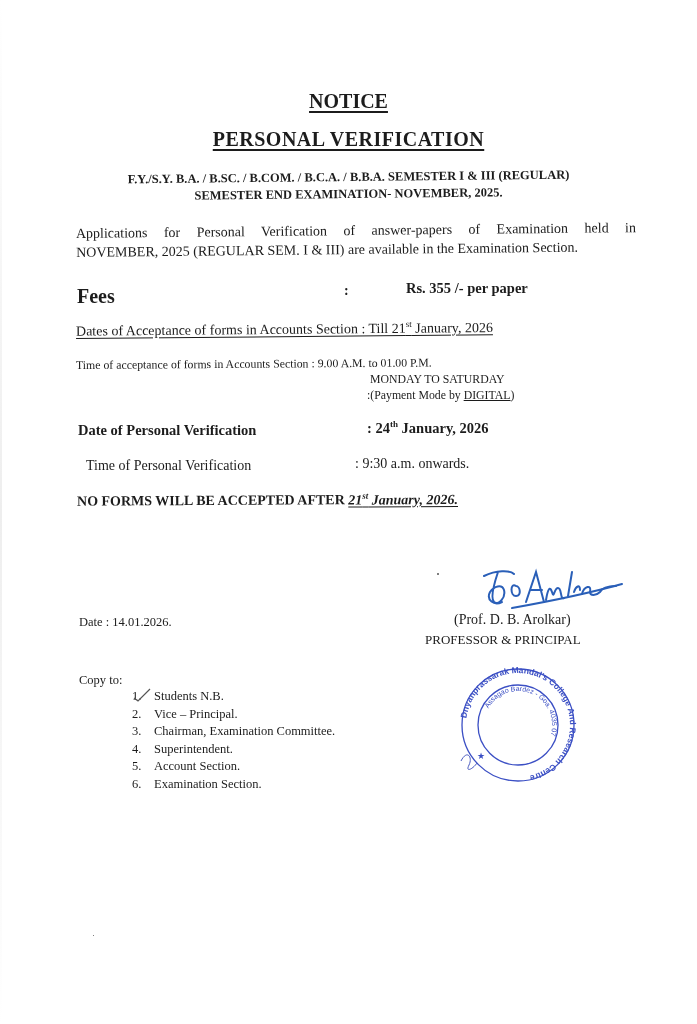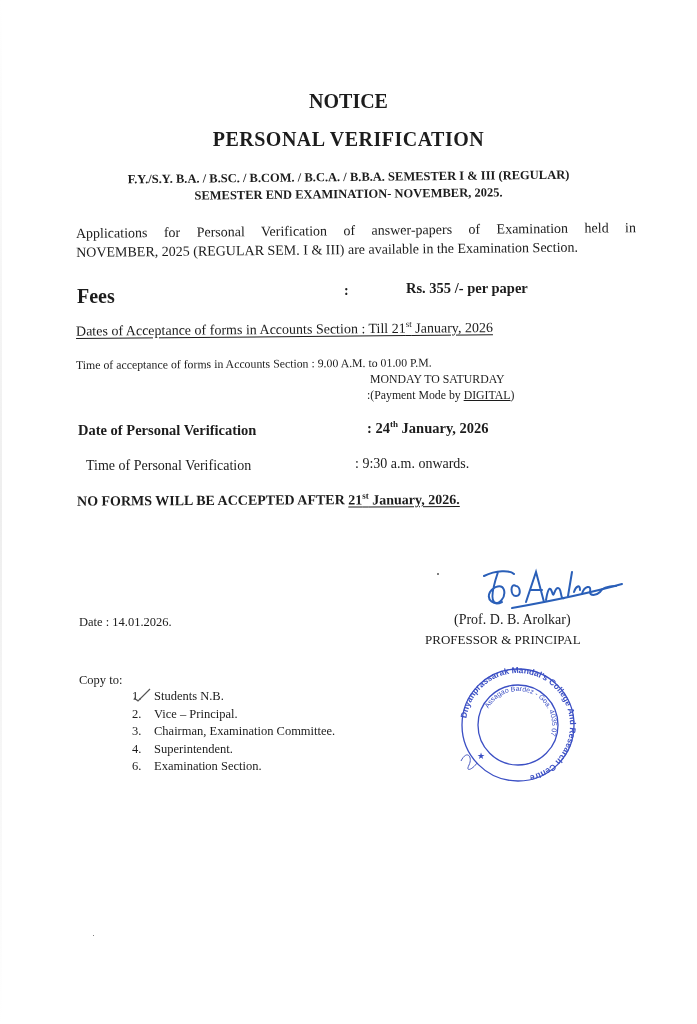--- a/index.html
+++ b/index.html
@@ -3,42 +3,42 @@
 <meta charset="utf-8">
 <style>
   html, body { margin:0; padding:0; }
   body {
     width:697px; height:1024px; background:#ffffff; position:relative; overflow:hidden;
     font-family:"Liberation Serif", "DejaVu Serif", serif; color:#1c1c1c;
   }
   .abs { position:absolute; }
   .center { left:0; width:697px; text-align:center; }
   .title1 { top:90px; font-size:20px; font-weight:bold; }
-  .title1 span, .title2 span { text-underline-offset:3px; }
+  .title1 span, .title2 span { text-decoration:underline; text-underline-offset:3px; }
   .title2 { top:128px; font-size:20px; font-weight:bold; letter-spacing:0.5px; }
   .sub { font-size:12.5px; font-weight:bold; }
   .sub1 { top:170px; transform:rotate(-0.6deg); }
   .sub2 { top:187px; transform:rotate(-0.6deg); }
   .para { left:76px; width:560px; top:221px; font-size:14px; line-height:19px; text-align:justify; transform:rotate(-0.6deg); }
   .para .l1 { text-align:justify; text-align-last:justify; display:block; }
   .fees-label { left:77px; top:285px; font-size:20px; font-weight:bold; }
   .fees-colon { left:344px; top:283px; font-size:14px; font-weight:bold; }
   .fees-val { left:406px; top:280px; font-size:14.5px; font-weight:bold; }
   .dates { left:76px; top:322px; font-size:14px; text-decoration:underline; text-underline-offset:2px; transform:rotate(-0.5deg); transform-origin:left; }
   sup { font-size:9px; }
   .timeacc { left:76px; top:358px; font-size:11.8px; transform:rotate(-0.4deg); transform-origin:left; }
   .mon { left:370px; top:372px; font-size:11.8px;text-align:center; }
   .pay { left:367px; top:388px; font-size:11.8px; }
   .pay u { text-decoration:underline; }
   .dpv-label { left:78px; top:422px; font-size:14.5px; font-weight:bold; }
   .dpv-val { left:367px; top:419px; font-size:14.5px; font-weight:bold; }
   .tpv-label { left:86px; top:458px; font-size:14px; }
   .tpv-val { left:355px; top:456px; font-size:14px; }
   .nof { left:77px; top:492px; font-size:14px; font-weight:bold; transform:rotate(-0.3deg); transform-origin:left; }
-  .nof u { text-underline-offset:2px; }
+  .nof u { text-underline-offset:2px;font-style:italic; }
   .date { left:79px; top:615px; font-size:12.5px; }
   .prof { left:454px; top:612px; font-size:14px; }
   .desig { left:425px; top:632px; font-size:13px; }
   .copy { left:79px; top:673px; font-size:12.5px; }
   .list { left:132px; top:688px; font-size:12.5px; line-height:17.5px; margin:0; padding:0; list-style:none; }
   .list li .n { display:inline-block; width:22px; }
   .sig { left:476px; top:562px; }
   .stamp { left:453px; top:665px; }
   .dot { width:2px; height:2px; background:#555; border-radius:50%; }
   .edge { left:0; width:2px; background:#ddd; }
@@ -89,20 +89,21 @@
 <div class="abs date">Date :  14.01.2026.</div>
 <div class="abs prof">(Prof. D. B. Arolkar)</div>
 <div class="abs desig">PROFESSOR &amp; PRINCIPAL</div>
 
 <div class="abs copy">Copy to:</div>
 <ul class="abs list">
   <li><span class="n">1.</span><span>Students N.B.</span></li>
   <li><span class="n">2.</span><span>Vice – Principal.</span></li>
   <li><span class="n">3.</span><span>Chairman, Examination Committee.</span></li>
   <li><span class="n">4.</span><span>Superintendent.</span></li>
+  <li><span class="n">5.</span><span>Account  Section.</span></li>
   <li><span class="n">6.</span><span>Examination Section.</span></li>
 </ul>
 <svg class="abs" style="left:128px; top:686px;" width="24" height="16" viewBox="0 0 24 16">
   <path d="M6 12 L10 15 L22 3" fill="none" stroke="#555" stroke-width="1.2"></path>
 </svg>
 
 <svg class="abs stamp" width="130" height="120" viewBox="0 0 130 120">
   <defs>
     <path id="outerArc" d="M65 60 m-52 0 a52 52 0 1 1 104 0 a52 52 0 1 1 -104 0"></path>
     <path id="innerArc" d="M65 60 m-34 0 a34 34 0 1 1 68 0 a34 34 0 1 1 -68 0"></path>

